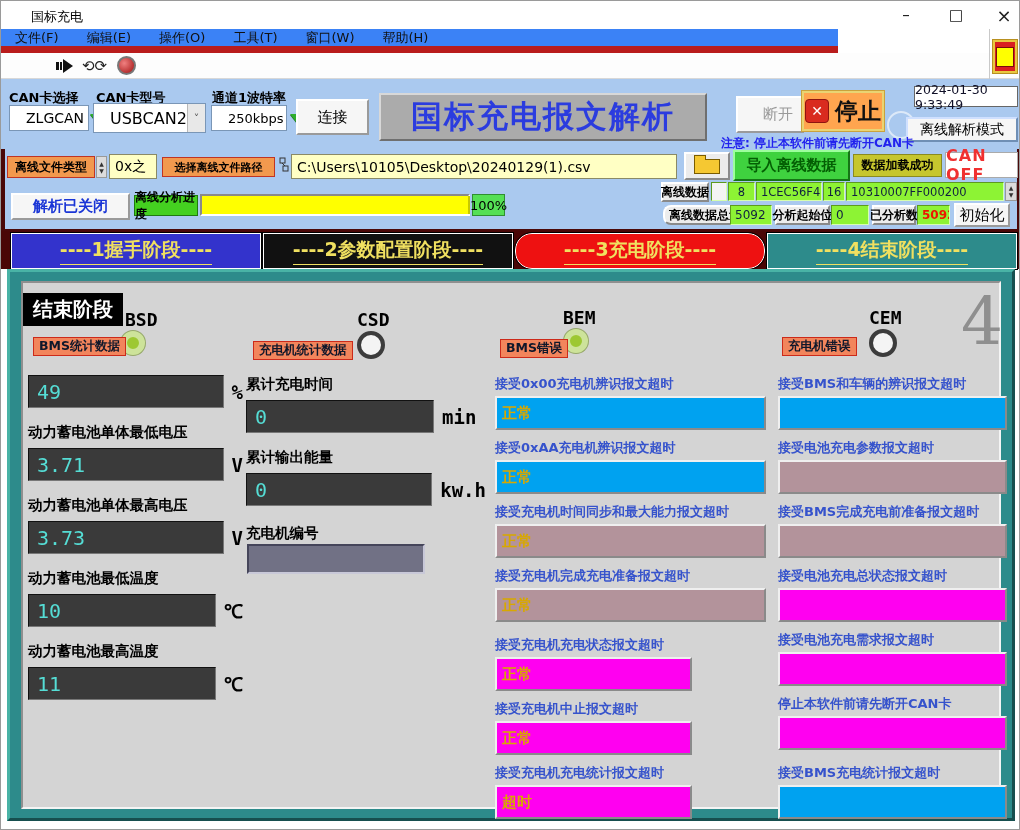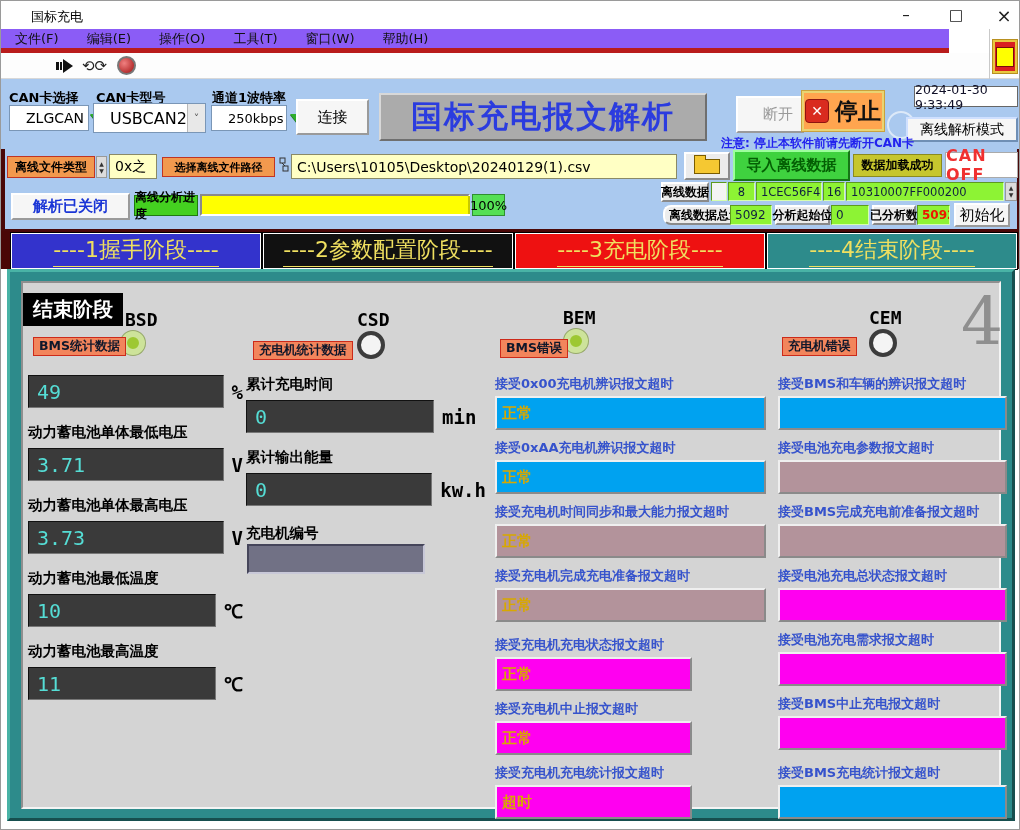--- a/index.html
+++ b/index.html
@@ -5,21 +5,21 @@
   html,body{margin:0;padding:0;background:#888;}
   body{font-family:"DejaVu Sans",sans-serif;}
   .page{position:relative;width:1020px;height:830px;background:#ffffff;overflow:hidden;margin:0 auto;
         border:1px solid #9a9a9a;box-sizing:border-box;}
   .abs{position:absolute;box-sizing:border-box;}
   .btn{display:flex;align-items:center;justify-content:center;cursor:default;}
   
   .titlebar{left:0;top:0;width:1020px;height:28px;background:#ffffff;}
   .title-text{left:30px;top:7px;font-size:13px;color:#000;}
   .winbtn{top:2px;width:40px;height:24px;display:flex;align-items:center;justify-content:center;font-size:15px;color:#222;}
-  .menubar{left:0;top:28px;width:948px;height:24px;background:#8b5cf6;border-bottom:5px solid #b91c1c;display:flex;align-items:center;}
+  .menubar{left:0;top:28px;width:837px;height:24px;background:#3b82f6;border-bottom:7px solid #b91c1c;display:flex;align-items:center;}
   .menu-item{font-size:13px;color:#111;padding:0 14px;height:100%;display:flex;align-items:center;}
   .toolbar{left:0;top:52px;width:1020px;height:26px;background:#fdfdfd;border-bottom:1px solid #d8d8d8;display:flex;align-items:center;}
   
   .bluezone{left:0;top:78px;width:1020px;height:152px;background:#aac9ef;}
   .fieldlabel{font-size:13px;font-weight:bold;color:#000;}
   .dropdown{background:#fff;border:1px solid #7a96b6;display:flex;align-items:center;}
   .dd-text{flex:1;padding-left:16px;font-size:15px;color:#000;white-space:nowrap;}
   .dd-arrow-green{width:0;height:0;border-left:7px solid transparent;border-right:7px solid transparent;border-top:9px solid #2fae2f;margin:0 6px;filter:drop-shadow(0 1px 0 #1c6e1c);}
   .dd-arrow-box{width:20px;height:100%;background:#e8e8e8;border-left:1px solid #b8b8b8;display:flex;align-items:center;justify-content:center;color:#555;font-size:11px;}
   .bigtitle{background:#ababab;border:2px solid;border-color:#d8d8d8 #6f6f6f #6f6f6f #d8d8d8;color:#2b3cdf;
@@ -40,21 +40,21 @@
   .greenfield{background:#8df334;border:1px solid;border-color:#5d9a1e #d6ffae #d6ffae #5d9a1e;font-size:11.5px;color:#102040;display:flex;align-items:center;padding-left:4px;white-space:nowrap;overflow:hidden;}
   .graylabel{background:#ececec;border:2px solid;border-color:#ffffff #8a8a8a #8a8a8a #ffffff;font-size:12px;font-weight:bold;color:#000;display:flex;align-items:center;justify-content:center;white-space:nowrap;}
   .spinner{display:flex;flex-direction:column;justify-content:center;gap:1px;align-items:center;background:#dcdcdc;border:1px solid #999;}
   .spinner span{font-size:6px;line-height:6px;color:#333;}
   .progress-wrap{background:#f4f4f4;border:2px solid;border-color:#8a8a8a #ffffff #ffffff #8a8a8a;}
   .progress-fill{height:100%;background:#ffff00;border-right:2px solid #c8c800;}
   .pct{background:#55e055;border:1px solid #2f8f2f;color:#000;font-size:13px;display:flex;align-items:center;justify-content:center;}
   
   .tabstrip{left:0;top:230px;width:1020px;height:38px;background:#4a0606;}
   .tab{position:absolute;top:2px;height:34px;border:1px solid #fff;outline:1px solid #000;
-       display:flex;align-items:center;justify-content:center;font-size:22px;font-weight:normal;color:#f0e060;}
+       display:flex;align-items:center;justify-content:center;font-size:19px;font-weight:bold;color:#f0e060;}
   .tab .tlabel{border-bottom:1px solid #f0e060;padding-bottom:1px;white-space:nowrap;}
   
   .tealpanel{left:6px;top:268px;width:1008px;height:552px;background:#2d8b8b;
              border:3px solid;border-color:#49b3a6 #174f4f #174f4f #49b3a6;}
   .graypanel{left:20px;top:280px;width:980px;height:528px;background:#d4d4d4;
              border:2px solid;border-color:#8f8f8f #f4f4f4 #f4f4f4 #8f8f8f;}
   .stagetitle{background:#000;color:#fff;font-size:20px;font-weight:bold;padding:3px 10px;white-space:nowrap;}
   .colheader{font-family:"DejaVu Sans Mono",monospace;font-size:18px;font-weight:bold;color:#000;}
   .badge{background:#f2855c;border:1px solid #cc2a1a;color:#0f172a;font-size:12.5px;font-weight:bold;padding:0 5px;white-space:nowrap;}
   .led{border-radius:50%;}
@@ -220,21 +220,21 @@
   <div class="abs tabstrip">
 
       <div class="tab" style="background-color: rgb(51, 51, 204); left: 10px; width: 248px;">
         <span class="tlabel">----1握手阶段----</span>
       </div>
 
       <div class="tab" style="background-color: rgb(17, 17, 17); left: 262px; width: 248px;">
         <span class="tlabel">----2参数配置阶段----</span>
       </div>
 
-      <div class="tab" style="background-color: rgb(238, 17, 17); left: 514px; width: 248px;">
+      <div class="tab" style="background-color: rgb(238, 17, 17); left: 514px; width: 248px; border-radius: 17px;">
         <span class="tlabel">----3充电阶段----</span>
       </div>
 
       <div class="tab" style="background-color: rgb(45, 139, 139); left: 766px; width: 248px;">
         <span class="tlabel">----4结束阶段----</span>
       </div>
     </div>
 
   <div class="abs tealpanel"></div>
   <div class="abs graypanel"></div>
@@ -380,21 +380,21 @@
         <div class="statuslabel">接受电池充电总状态报文超时</div>
         <div class="statusfield" style="background-color: rgb(255, 0, 240); width: 220px;"></div>
       </div>
 
       <div class="statusitem">
         <div class="statuslabel">接受电池充电需求报文超时</div>
         <div class="statusfield" style="background-color: rgb(255, 0, 240); width: 220px;"></div>
       </div>
 
       <div class="statusitem">
-        <div class="statuslabel">接受BMS中止充电报文超时</div>
+        <div class="statuslabel">停止本软件前请先断开CAN卡</div>
         <div class="statusfield" style="background-color: rgb(255, 0, 240); width: 220px;"></div>
       </div>
 
       <div class="statusitem" style="margin-top: 14px;">
         <div class="statuslabel">接受BMS充电统计报文超时</div>
         <div class="statusfield" style="background-color: rgb(0, 162, 240); width: 220px;"></div>
       </div>
     </div>
 
 </div>

